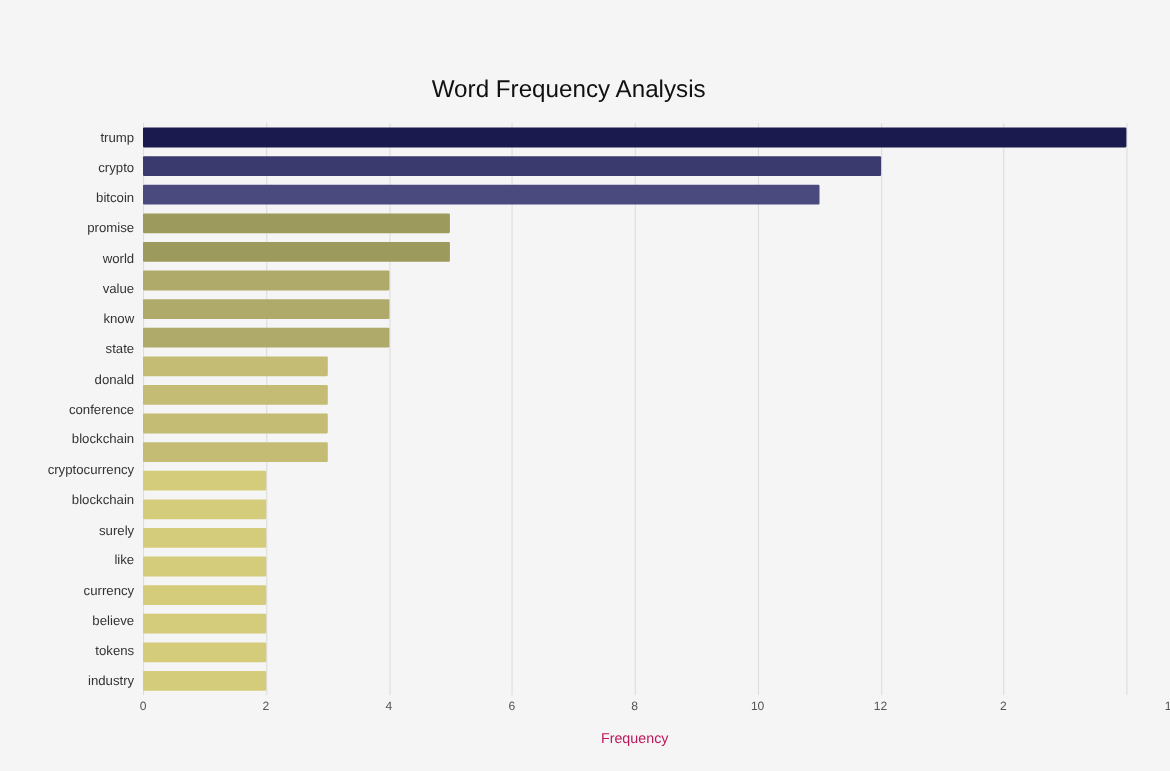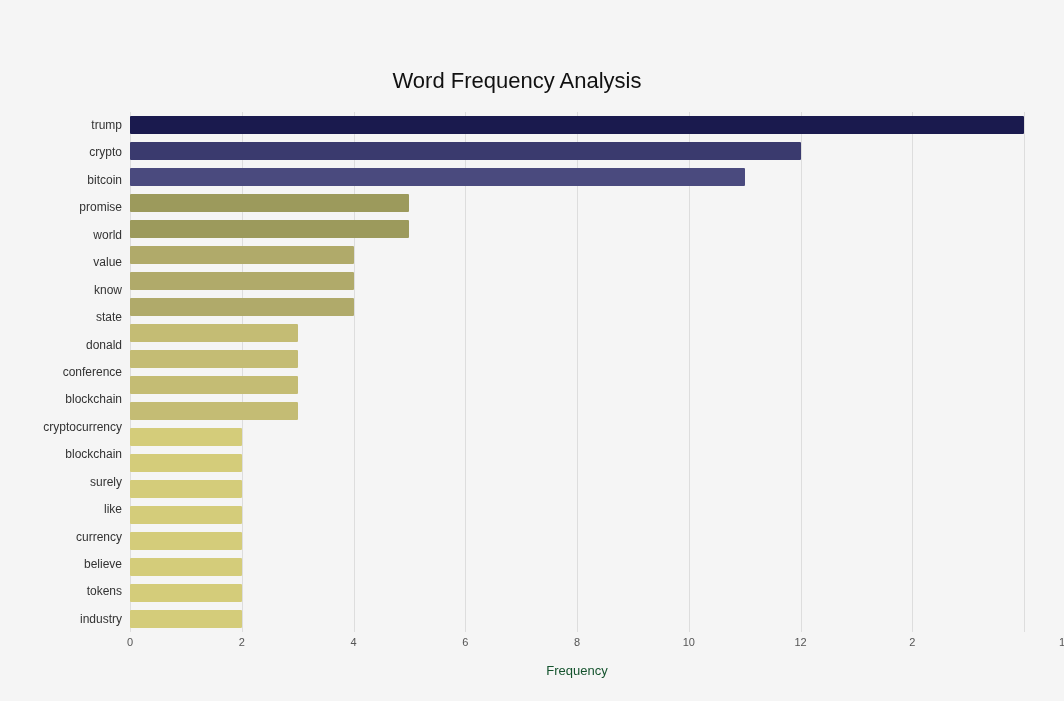--- a/index.html
+++ b/index.html
@@ -101,21 +101,21 @@
     }
     .x-tick {
       position: absolute;
       font-size: 11px;
       color: #555;
       transform: translateX(-50%);
     }
     .x-axis-label {
       text-align: center;
       font-size: 13px;
-      color: #14532d;
+      color: #be185d;
       margin-top: 22px;
       margin-left: 120px;
     }
   </style>
 </head>
 <body>
 
 <div class="chart-container">
   <div class="chart-title">Word Frequency Analysis</div>
   <div class="chart-area">

